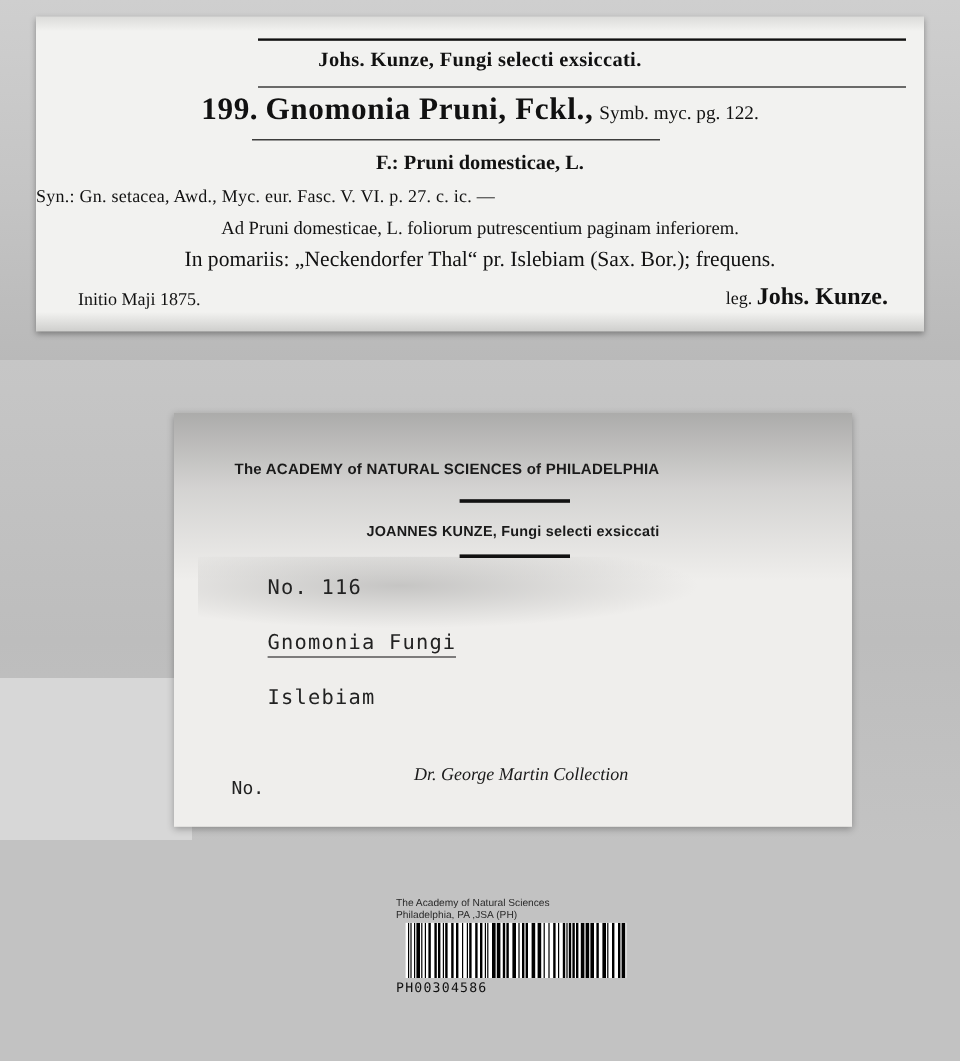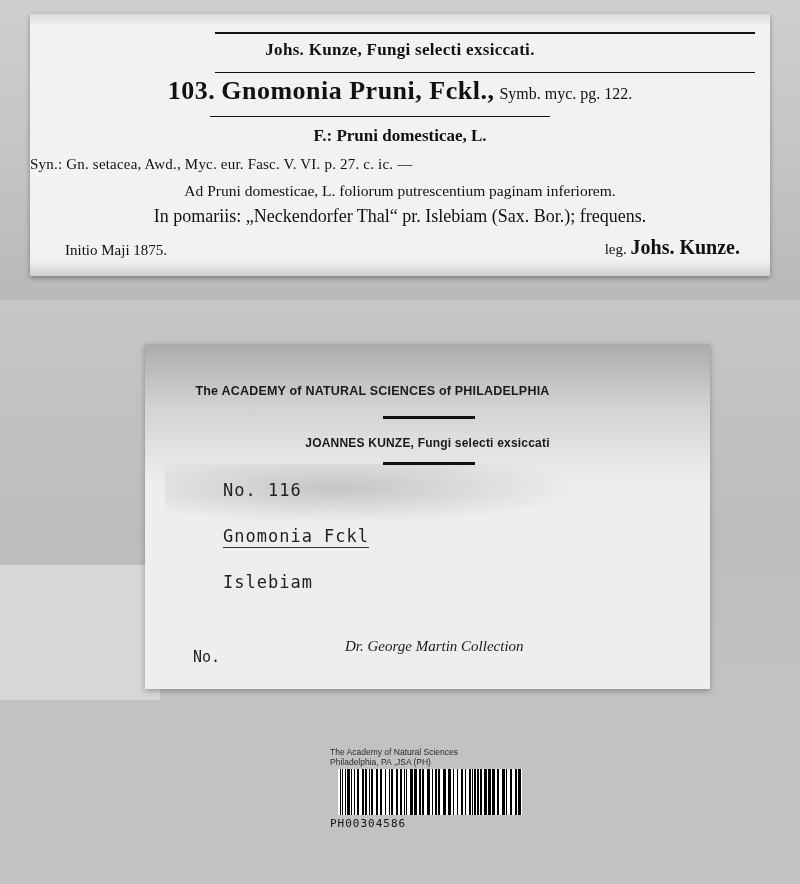--- a/index.html
+++ b/index.html
@@ -276,21 +276,21 @@
 
 <div class="upper-label">
   <div class="edge-top"></div>
   <div class="edge-bottom"></div>
 
   <div class="rule-top"></div>
   <div class="line-series">Johs. Kunze, Fungi selecti exsiccati.</div>
   <div class="rule-mid"></div>
 
   <div class="line-title">
-    <span class="num">103.</span><span class="taxon">Gnomonia Pruni, Fckl.,</span><span class="ref">Symb. myc. pg. 122.</span>
+    <span class="num">199.</span><span class="taxon">Gnomonia Pruni, Fckl.,</span><span class="ref">Symb. myc. pg. 122.</span>
   </div>
   <div class="rule-under-title"></div>
 
   <div class="line-host">F.: Pruni domesticae, L.</div>
   <div class="line-syn">Syn.: Gn. setacea, Awd., Myc. eur. Fasc. V. VI. p. 27. c. ic. —</div>
   <div class="line-desc1">Ad Pruni domesticae, L. foliorum putrescentium paginam inferiorem.</div>
   <div class="line-desc2">In pomariis: „Neckendorfer Thal“ pr. Islebiam (Sax. Bor.); frequens.</div>
 
   <div class="line-date">Initio Maji 1875.</div>
   <div class="line-coll">
@@ -302,21 +302,21 @@
 <div class="card">
   <div class="smudge1"></div>
   <div class="smudge2"></div>
 
   <div class="card-head">The ACADEMY of NATURAL SCIENCES of PHILADELPHIA</div>
   <div class="card-rule"></div>
   <div class="card-sub">JOANNES KUNZE, Fungi selecti exsiccati</div>
   <div class="card-rule2"></div>
 
   <div class="typed typed-no">No. 116</div>
-  <div class="typed typed-taxon">Gnomonia Fckl</div>
+  <div class="typed typed-taxon">Gnomonia Fungi</div>
   <div class="typed typed-locality">Islebiam</div>
 
   <div class="card-foot-no">No.</div>
   <div class="card-collection">Dr. George Martin Collection</div>
 </div>
 
 <div class="barcode-block">
   <div class="barcode-caption">The Academy of Natural Sciences</div>
   <div class="barcode-caption">Philadelphia, PA ,JSA (PH)</div>
   <div class="barcode-bars" id="barcode-bars">

